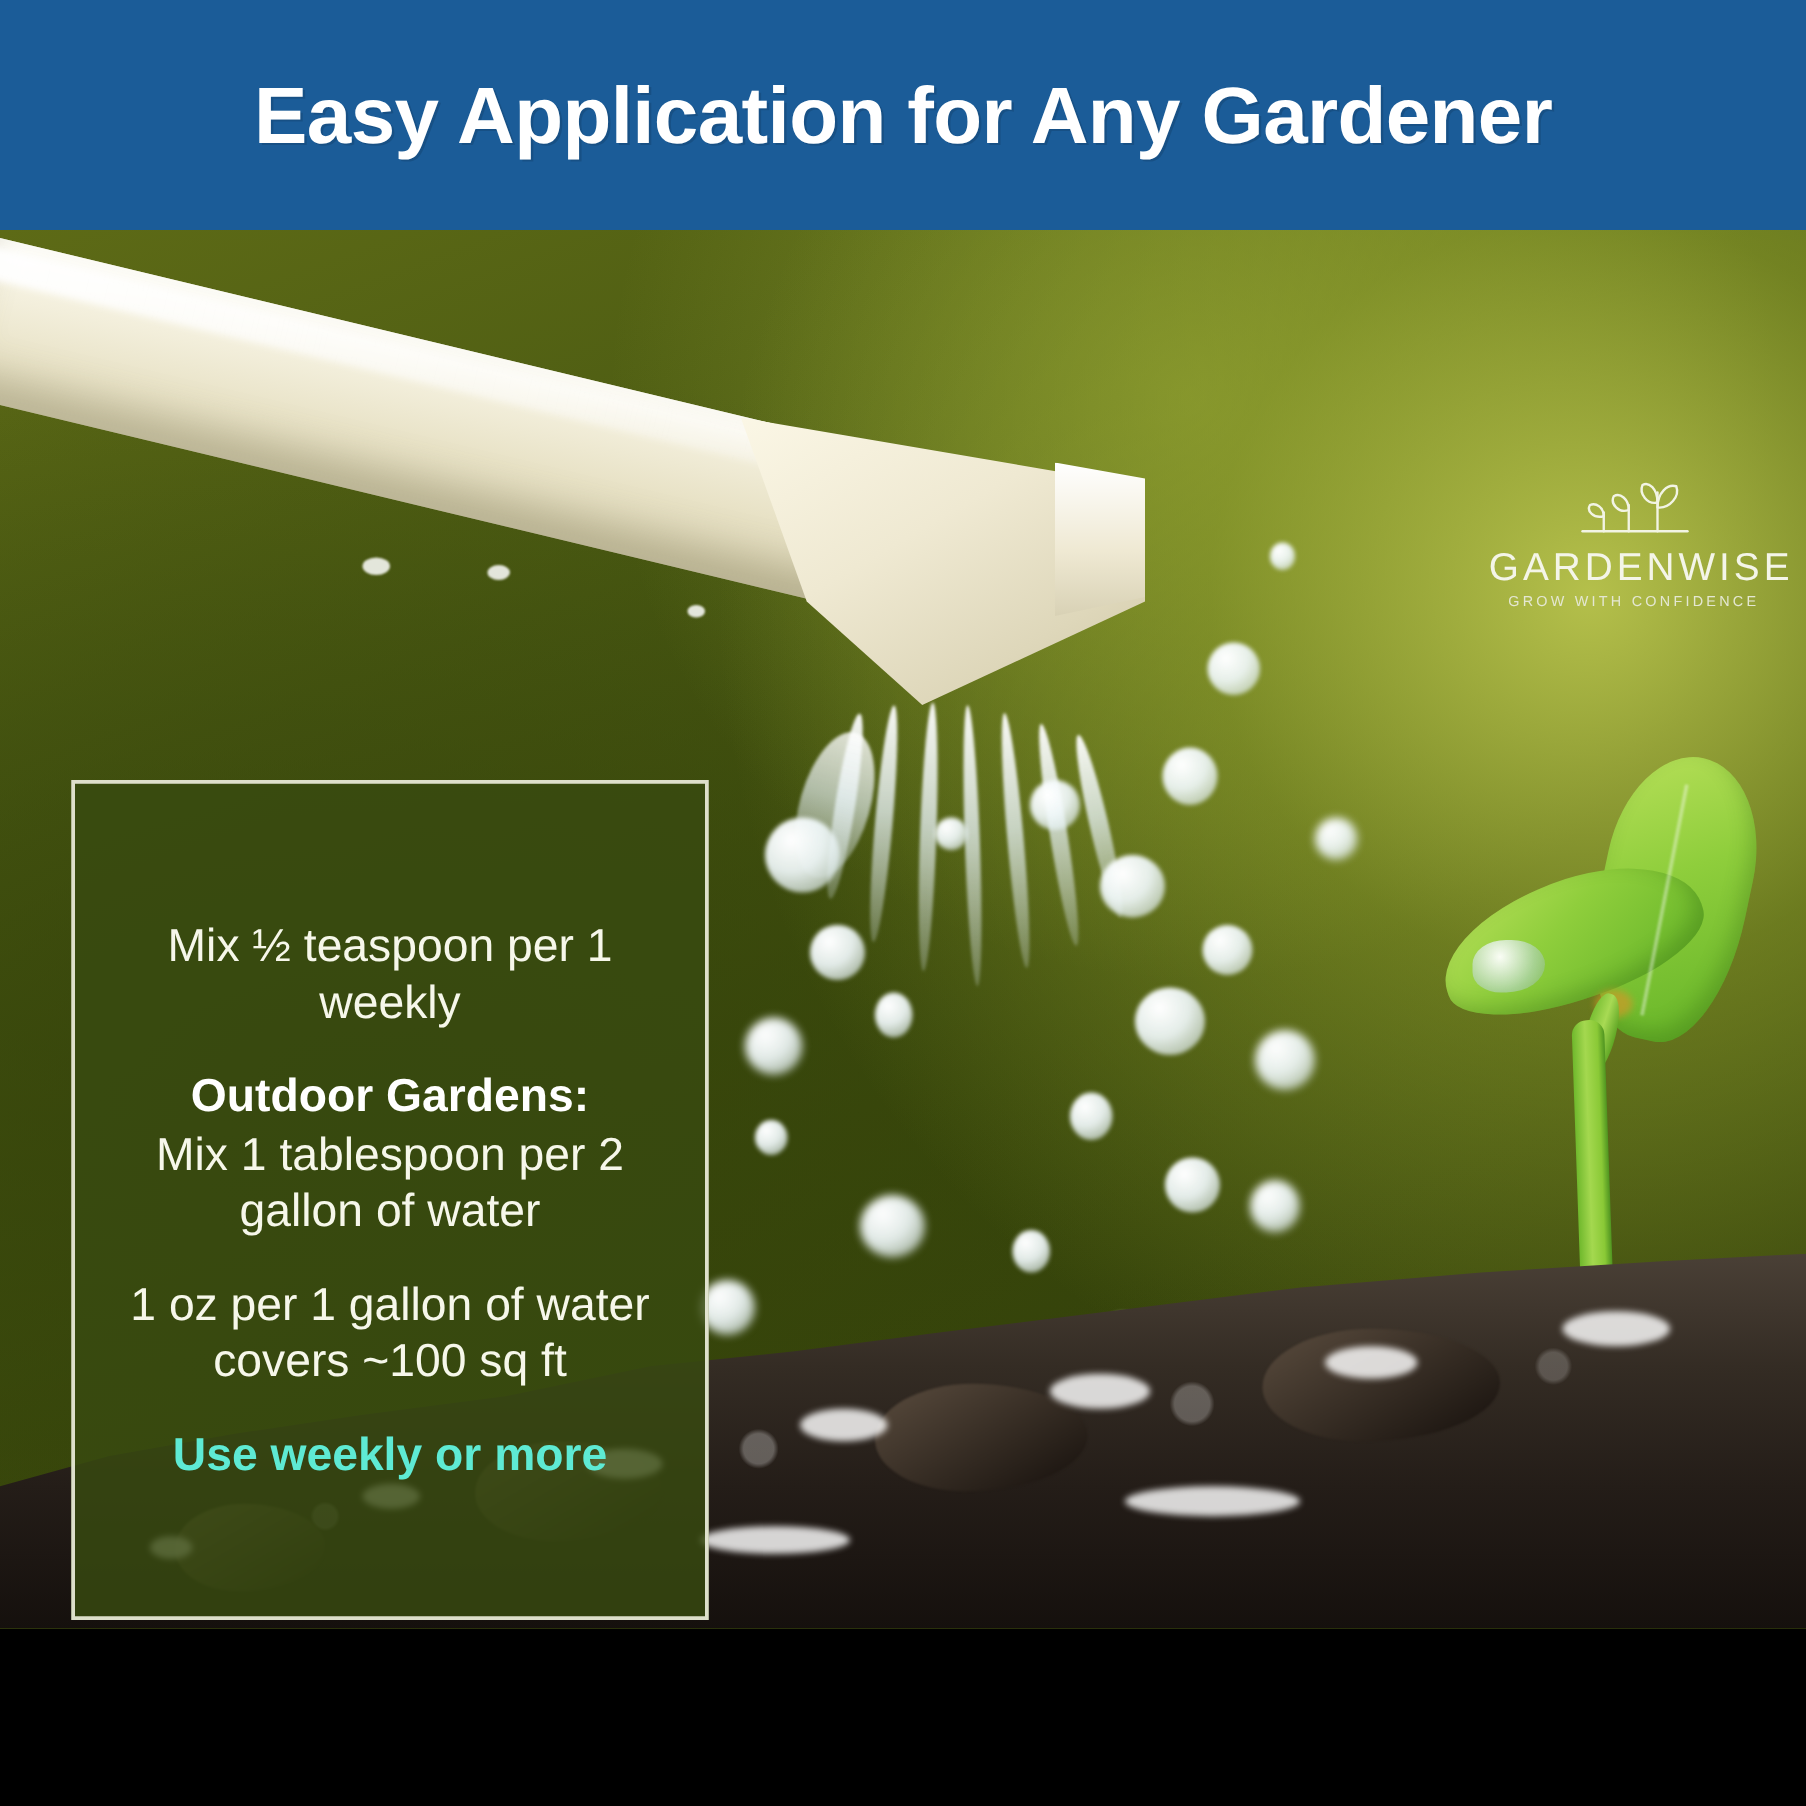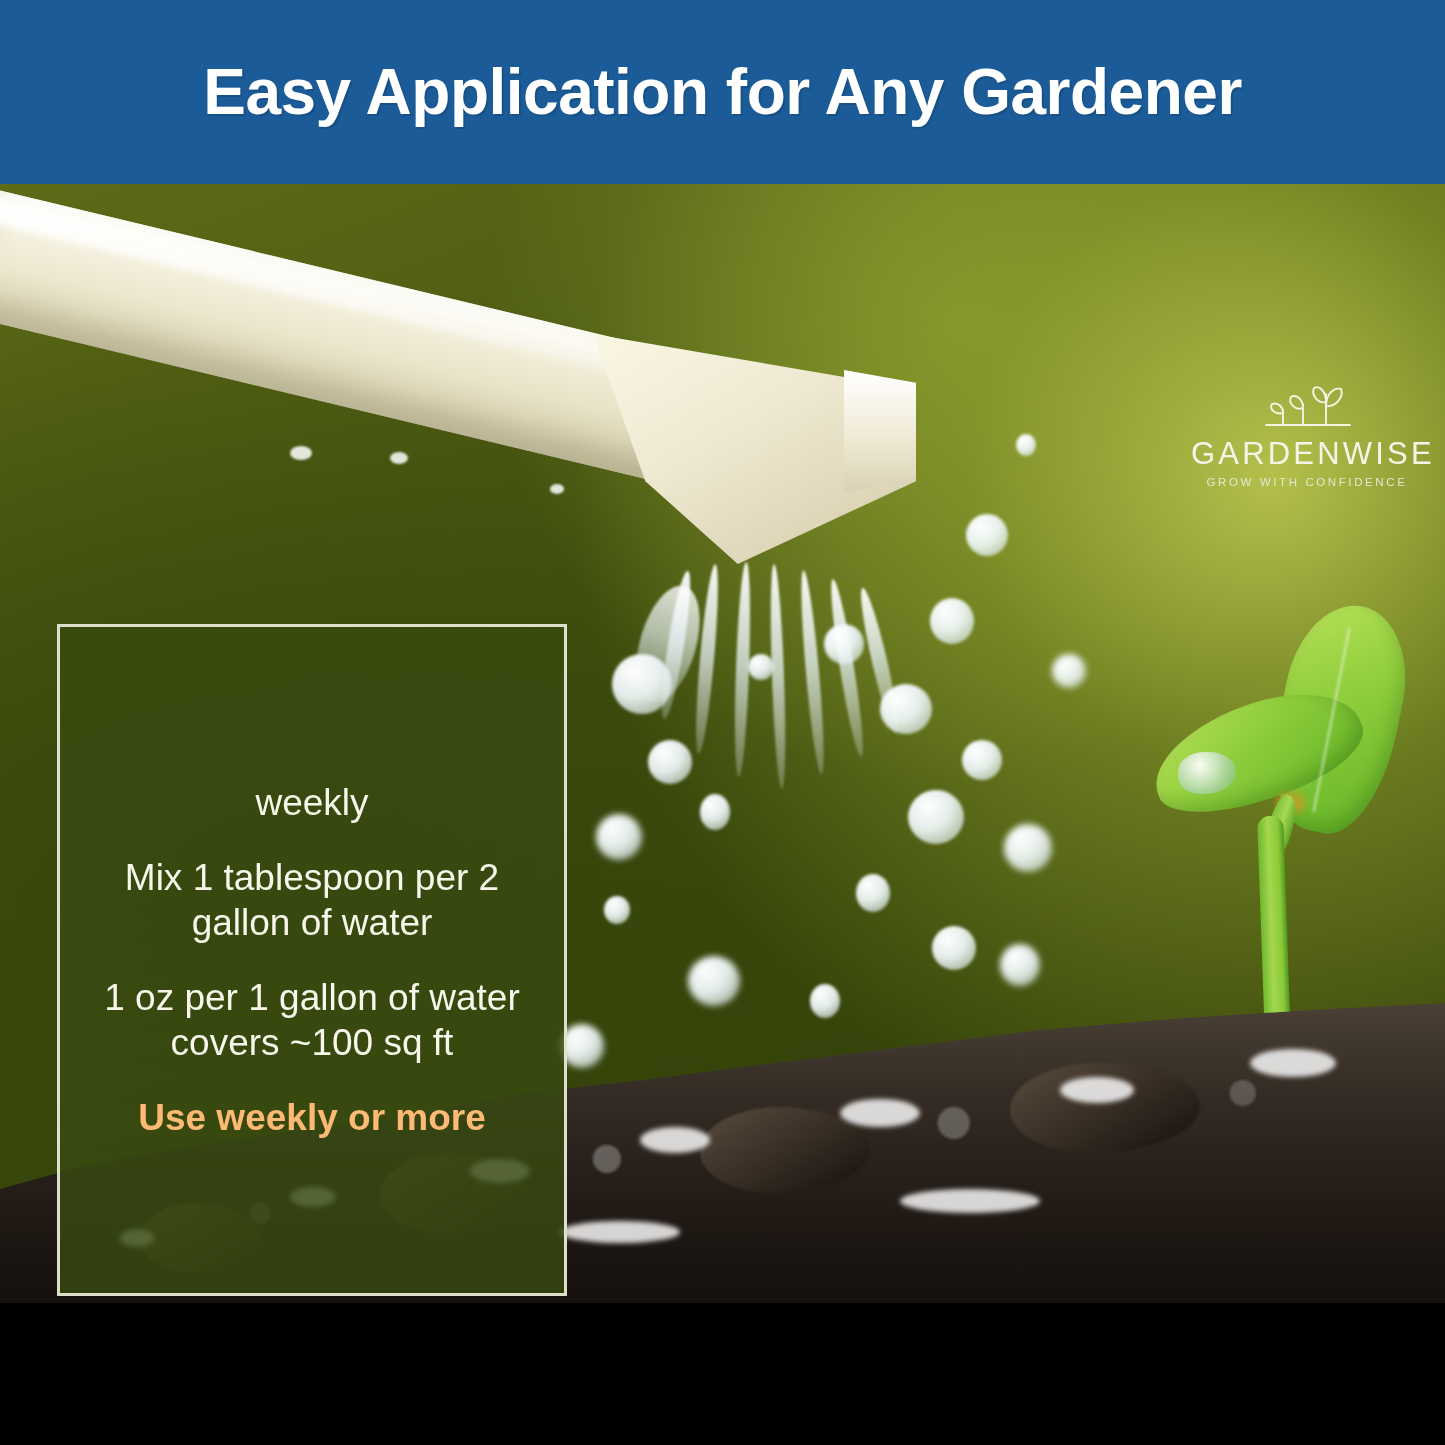--- a/index.html
+++ b/index.html
@@ -230,21 +230,21 @@
     line-height: 1.22;
     margin-bottom: 2px;
   }
   .panel-body {
     color: #f6f7ea;
     font-size: 37px;
     font-weight: normal;
     line-height: 1.22;
   }
   .panel-bold {
-    color: #fdba74;
+    color: #5eead4;
     font-size: 37px;
     font-weight: bold;
     line-height: 1.22;
   }
 
   
   #logo {
     position: absolute;
     right: 22px; top: 196px;
     width: 232px;
@@ -349,24 +349,26 @@
       <div class="soil-sparkle" style="left:840px;bottom:176px;width:80px;height:28px;"></div>
       <div class="soil-sparkle" style="left:1060px;bottom:200px;width:74px;height:26px;"></div>
       <div class="soil-sparkle" style="left:1250px;bottom:226px;width:86px;height:28px;"></div>
       <div class="soil-sparkle" style="left:560px;bottom:60px;width:120px;height:22px;"></div>
       <div class="soil-sparkle" style="left:900px;bottom:90px;width:140px;height:24px;"></div>
     </div>
 
     <div id="panel">
 
       <div class="panel-group">
+        <div class="panel-body">Mix ½ teaspoon per 1</div>
         <div class="panel-body">weekly</div>
       </div>
 
       <div class="panel-group">
+        <div class="panel-head">Outdoor Gardens:</div>
         <div class="panel-body">Mix 1 tablespoon per 2</div>
         <div class="panel-body">gallon of water</div>
       </div>
 
       <div class="panel-group">
         <div class="panel-body">1 oz per 1 gallon of water</div>
         <div class="panel-body">covers ~100 sq ft</div>
       </div>
 
       <div class="panel-group">

